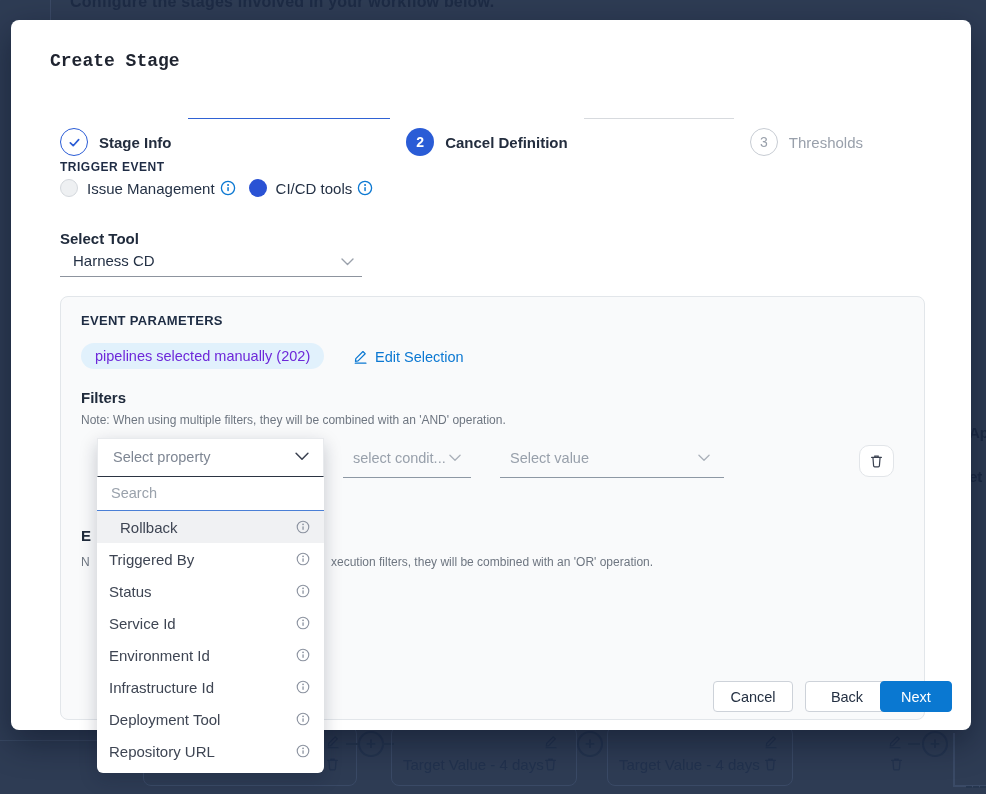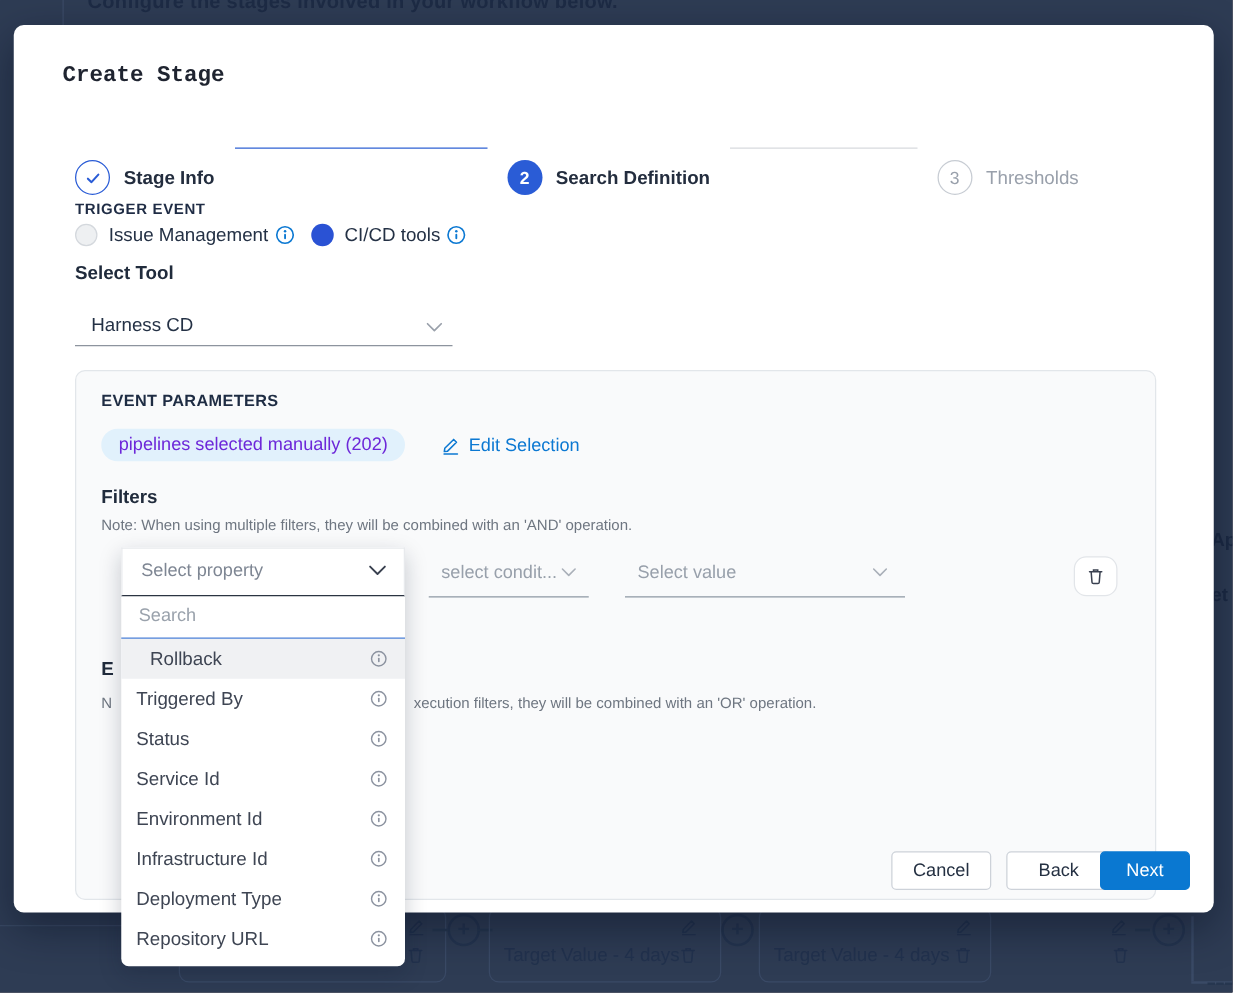--- a/index.html
+++ b/index.html
@@ -49,21 +49,21 @@
   .radio-row{position:absolute;left:49px;top:159px;display:flex;align-items:center;}
   .radio-option{display:flex;align-items:center;}
   .radio-option + .radio-option{margin-left:13px;}
   .radio-dot{width:18px;height:18px;border-radius:50%;flex:0 0 auto;}
   .radio-dot.off{background:#eef0f2;border:1px solid #d4d8dd;}
   .radio-dot.on{background:#2a52d4;}
   .radio-label{margin-left:9px;font-size:15px;color:#243145;white-space:nowrap;}
   .info-blue{margin-left:5px;display:inline-flex;}
 
   
-  .select-tool-label{position:absolute;left:49px;top:190px;font-size:15px;font-weight:700;color:#202b3c;}
+  .select-tool-label{position:absolute;left:49px;top:210px;font-size:15px;font-weight:700;color:#202b3c;}
   .tool-field{position:absolute;left:49px;top:229px;width:302px;height:28px;border-bottom:1px solid #8d949e;cursor:pointer;}
   .tool-field .value{position:absolute;left:13px;top:3px;font-size:15px;color:#243145;}
   .tool-field .chev{position:absolute;right:8px;top:9px;}
 
   
   .panel{position:absolute;left:49px;top:276px;width:865px;height:424px;background:#f9fafb;
          border:1px solid #e2e6ea;border-radius:8px;}
   .panel-heading{position:absolute;left:20px;top:16px;font-size:13px;font-weight:700;
                  color:#1e2c43;letter-spacing:.3px;}
   .pill{position:absolute;left:20px;top:46px;height:26px;line-height:26px;padding:0 14px;
@@ -221,21 +221,21 @@
         <span class="step-circle done">
           <svg width="13" height="12" viewBox="0 0 14 12">
               <use href="#ic-check"></use>
             </svg>
         </span>
         <span class="step-label">Stage Info</span>
       </div>
       <div class="connector blue"></div>
       <div class="step">
         <span class="step-circle active">2</span>
-        <span class="step-label">Search Definition</span>
+        <span class="step-label">Cancel Definition</span>
       </div>
       <div class="connector gray"></div>
       <div class="step">
         <span class="step-circle todo">3</span>
         <span class="step-label muted">Thresholds</span>
       </div>
     </div>
 
     <div class="section-label">TRIGGER EVENT</div>
     <div class="radio-row">
@@ -373,21 +373,21 @@
       </div>
       <div class="dd-item">
         <span>Infrastructure Id</span>
         <span class="icon" style="color:#8c93a0">
             <svg width="14" height="14" viewBox="0 0 16 16">
               <use href="#ic-info"></use>
             </svg>
           </span>
       </div>
       <div class="dd-item">
-        <span>Deployment Type</span>
+        <span>Deployment Tool</span>
         <span class="icon" style="color:#8c93a0">
             <svg width="14" height="14" viewBox="0 0 16 16">
               <use href="#ic-info"></use>
             </svg>
           </span>
       </div>
       <div class="dd-item">
         <span>Repository URL</span>
         <span class="icon" style="color:#8c93a0">
             <svg width="14" height="14" viewBox="0 0 16 16">

